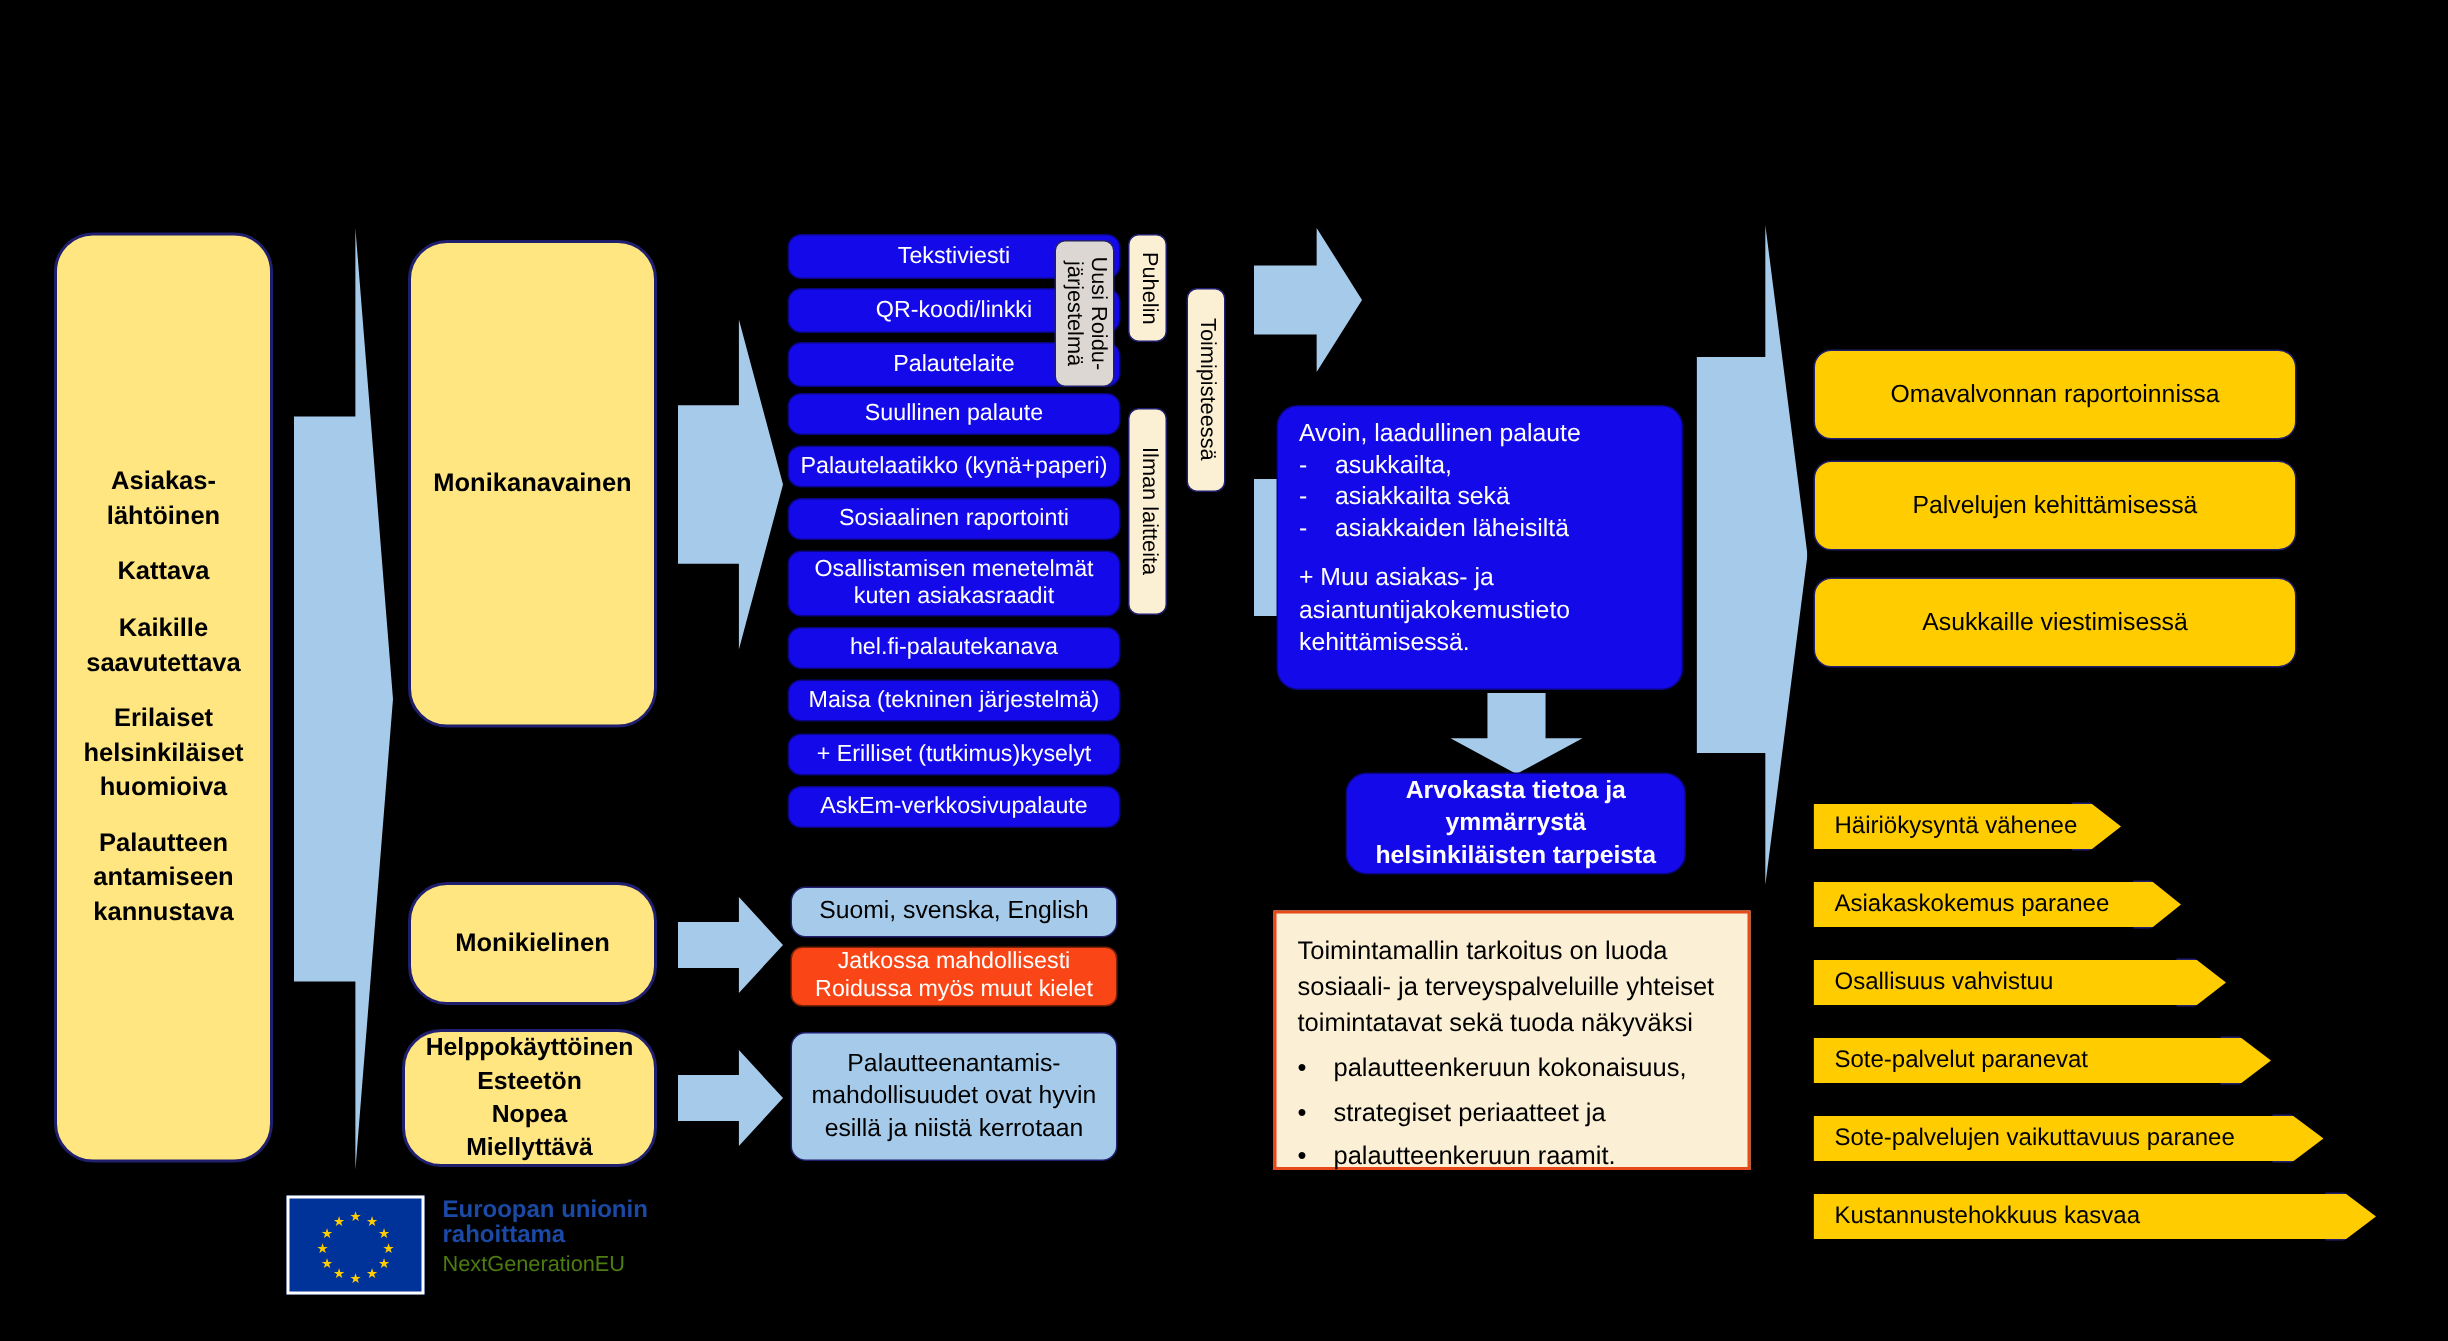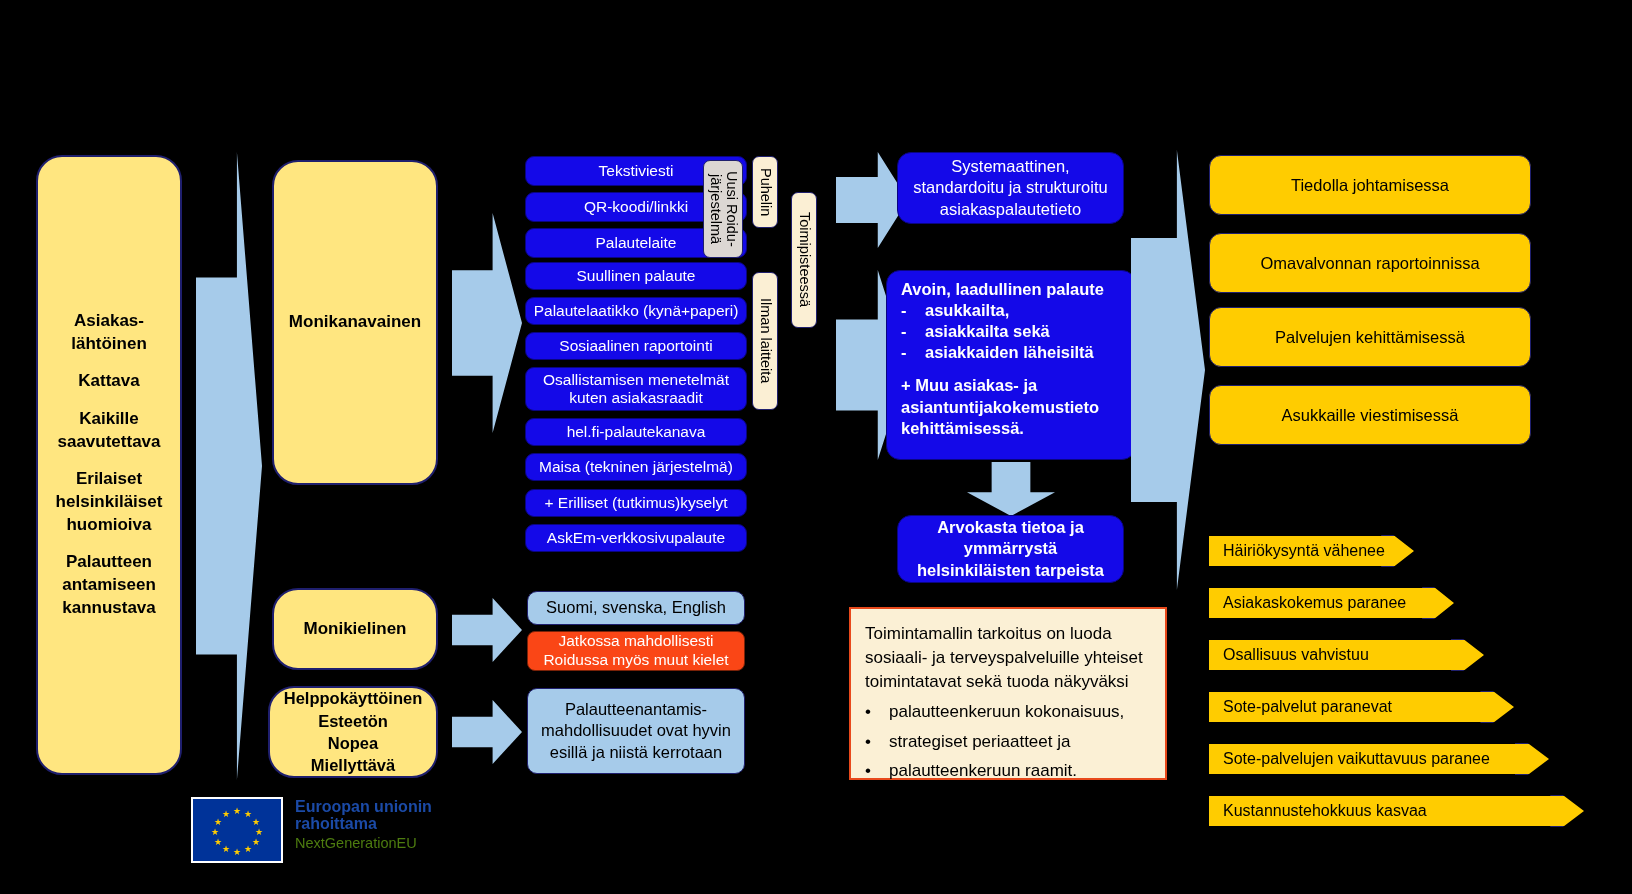--- a/index.html
+++ b/index.html
@@ -280,25 +280,22 @@
   <div class="abs vtag" style="left:752px; top:272px; width:26px; height:138px;">
     <span>Ilman laitteita</span>
   </div>
   <div class="abs vtag" style="left:791px; top:192px; width:26px; height:136px;">
     <span>Toimipisteessä</span>
   </div>
 
   <div class="abs lb-arrow arrow-right" style="left:836px; top:152px; width:72px; height:96px;"></div>
   <div class="abs lb-arrow arrow-right" style="left:836px; top:270px; width:72px; height:190px;"></div>
 
-  <div class="abs blue-box center" style="left:897px; top:152px; width:227px; height:72px;">
-    <span>Systemaattinen, standardoitu ja strukturoitu asiakaspalautetieto</span>
-  </div>
-
-  <div class="abs blue-box" style="left:886px; top:270px; width:250px; height:190px;font-weight:bold;">
+
+  <div class="abs blue-box" style="left:851px; top:270px; width:271px; height:190px;">
     <div>Avoin, laadullinen palaute</div>
     <ul>
       <li>
           <span class="dash">-</span>
           <span>asukkailta,</span>
         </li>
       <li>
           <span class="dash">-</span>
           <span>asiakkailta sekä</span>
         </li>
@@ -312,23 +309,20 @@
   </div>
 
   <div class="abs lb-arrow arrow-down" style="left:967px; top:462px; width:88px; height:54px;"></div>
 
   <div class="abs blue-box center bold" style="left:897px; top:515px; width:227px; height:68px;">
     <span>Arvokasta tietoa ja ymmärrystä helsinkiläisten tarpeista</span>
   </div>
 
   <div class="abs lb-arrow chevron-tall" style="left:1131px; top:150px; width:74px; height:440px;"></div>
 
-  <div class="abs yellow-box" style="left:1209px; top:155px; width:322px; height:60px;">
-    <span>Tiedolla johtamisessa</span>
-  </div>
   <div class="abs yellow-box" style="left:1209px; top:233px; width:322px; height:60px;">
     <span>Omavalvonnan raportoinnissa</span>
   </div>
   <div class="abs yellow-box" style="left:1209px; top:307px; width:322px; height:60px;">
     <span>Palvelujen kehittämisessä</span>
   </div>
   <div class="abs yellow-box" style="left:1209px; top:385px; width:322px; height:60px;">
     <span>Asukkaille viestimisessä</span>
   </div>
 

